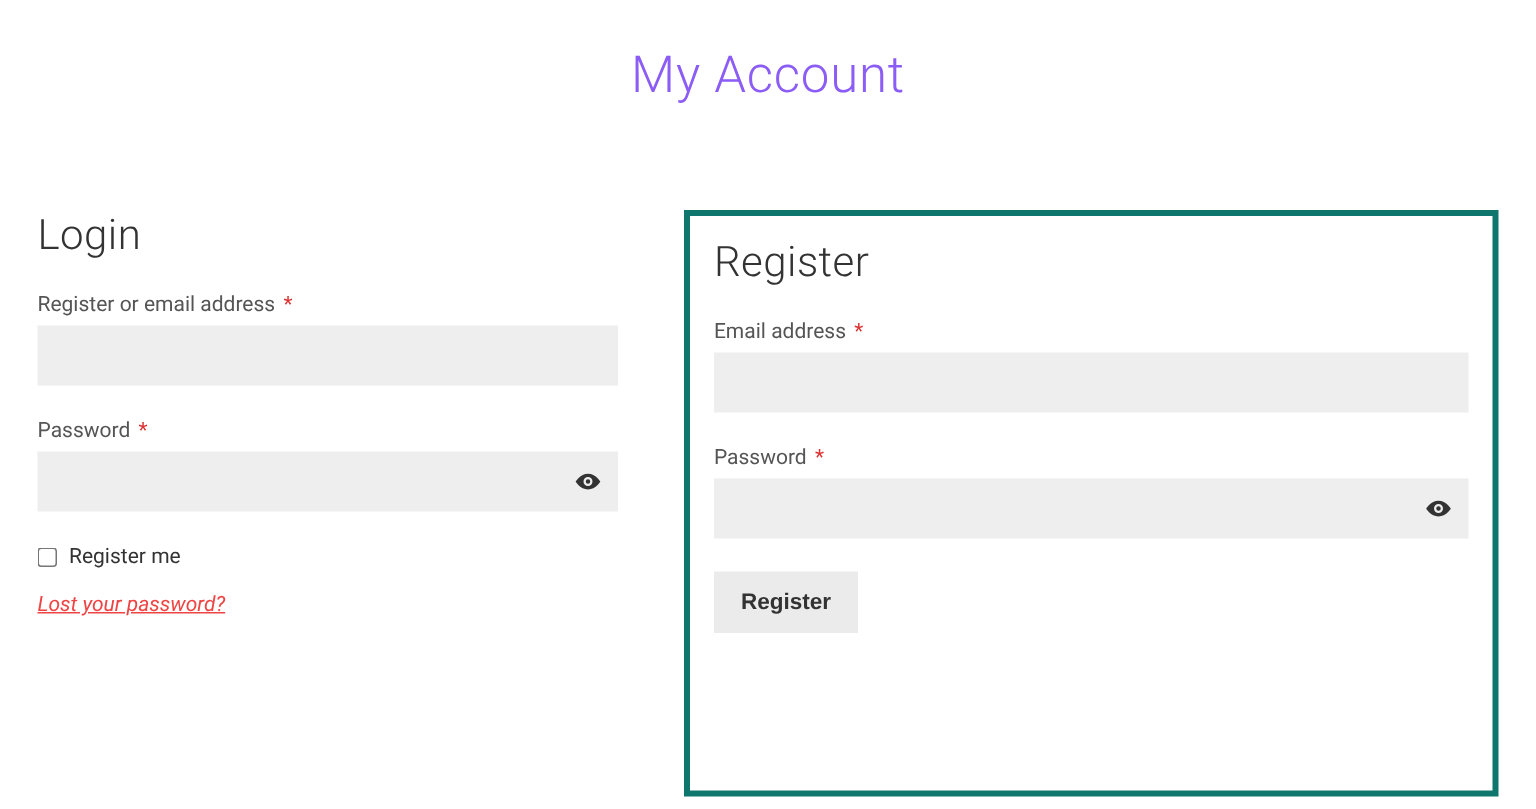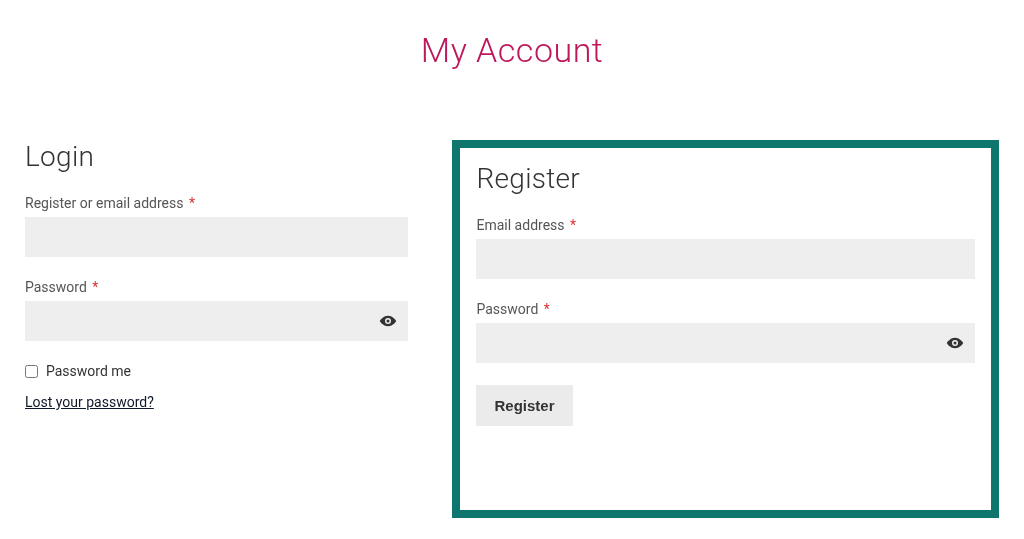--- a/index.html
+++ b/index.html
@@ -11,36 +11,36 @@
     }
     .page {
       width: 1024px;
       margin: 0;
       padding: 30px 25px 30px 25px;
     }
     .page-title {
       text-align: center;
       font-size: 34px;
       font-weight: 300;
-      color: #be185d;
+      color: #8b5cf6;
       margin-bottom: 70px;
       letter-spacing: 0.5px;
     }
     .cols {
       display: flex;
       gap: 44px;
     }
     .col {
       flex: 1;
       min-width: 0;
     }
     .register-col {
       flex: 1.3;
-      border: 8px solid #0f766e;
-      padding: 14px 16px 64px 16px;
+      border: 4px solid #0f766e;
+      padding: 14px 16px 85px 16px;
     }
     .section-heading {
       font-size: 28px;
       font-weight: 300;
       color: #333;
       margin-bottom: 22px;
       letter-spacing: 0.3px;
     }
     .field-label {
       display: block;
@@ -95,25 +95,26 @@
       background: #ebebeb;
       border: none;
       padding: 12px 18px;
       font-size: 15px;
       font-weight: 600;
       color: #333;
       cursor: pointer;
       margin-bottom: 20px;
     }
     .lost-link {
-      color: #0f172a;
+      color: #ef4444;
       text-decoration: underline;
       font-size: 14px;
       cursor: pointer;
       display: inline-block;
+      font-style: italic;
     }
   </style>
 </head>
 <body>
 
 <div class="page">
   <h1 class="page-title">My Account</h1>
 
   <div class="cols">
 
@@ -136,21 +137,21 @@
         <input type="password" class="text-input" value="" style="">
         <span class="eye-icon">
           <svg viewBox="0 0 24 24" width="18" height="18" fill="currentColor">
               <path d="M12 5c-7 0-11 7-11 7s4 7 11 7 11-7 11-7-4-7-11-7zm0 11a4 4 0 1 1 0-8 4 4 0 0 1 0 8zm0-6a2 2 0 1 0 0 4 2 2 0 0 0 0-4z"></path>
             </svg>
         </span>
       </div>
 
       <div class="remember-row">
         <input type="checkbox" style="">
-        <span>Password me</span>
+        <span>Register me</span>
       </div>
 
 
       <div>
         <a class="lost-link">Lost your password?</a>
       </div>
     </div>
 
     <div class="col register-col">
       <h2 class="section-heading">Register</h2>

